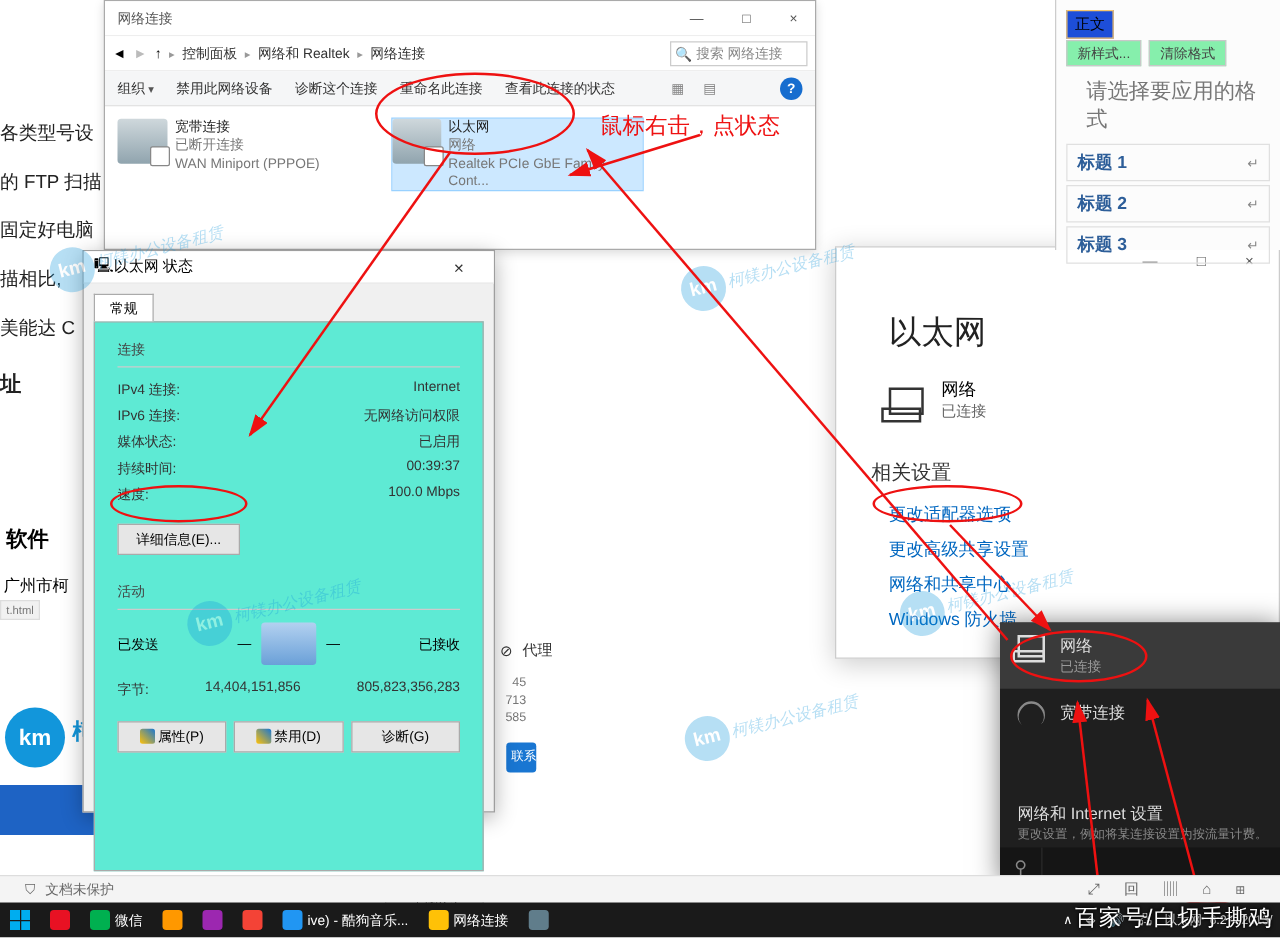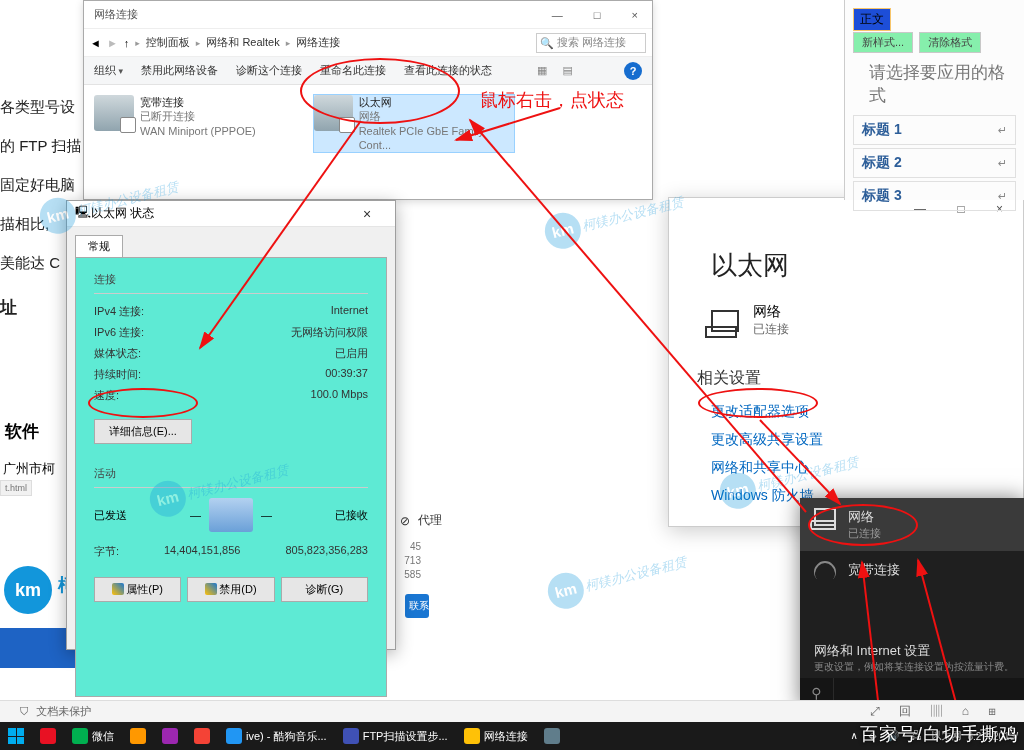--- a/index.html
+++ b/index.html
@@ -373,24 +373,20 @@
         <div class="col" style="background: rgb(156, 39, 176);"></div>
       </div>
       <div class="tbi">
         <div class="col" style="background: rgb(244, 67, 54);"></div>
       </div>
       <div class="tbi">
         <div class="col" style="background: rgb(33, 150, 243);"></div>
         <span>ive) - 酷狗音乐...</span>
       </div>
       <div class="tbi">
-        <div class="col" style="background: rgb(63, 81, 181);"></div>
-        <span>FTP扫描设置步...</span>
-      </div>
-      <div class="tbi">
         <div class="col" style="background: rgb(255, 193, 7);"></div>
         <span>网络连接</span>
       </div>
       <div class="tbi">
         <div class="col" style="background: rgb(96, 125, 139);"></div>
       </div>
     </div>
   <div class="tray">
     <span style="letter-spacing:4px">∧ ⬙ 🔊 🖧</span>
     <span>以太网</span>

